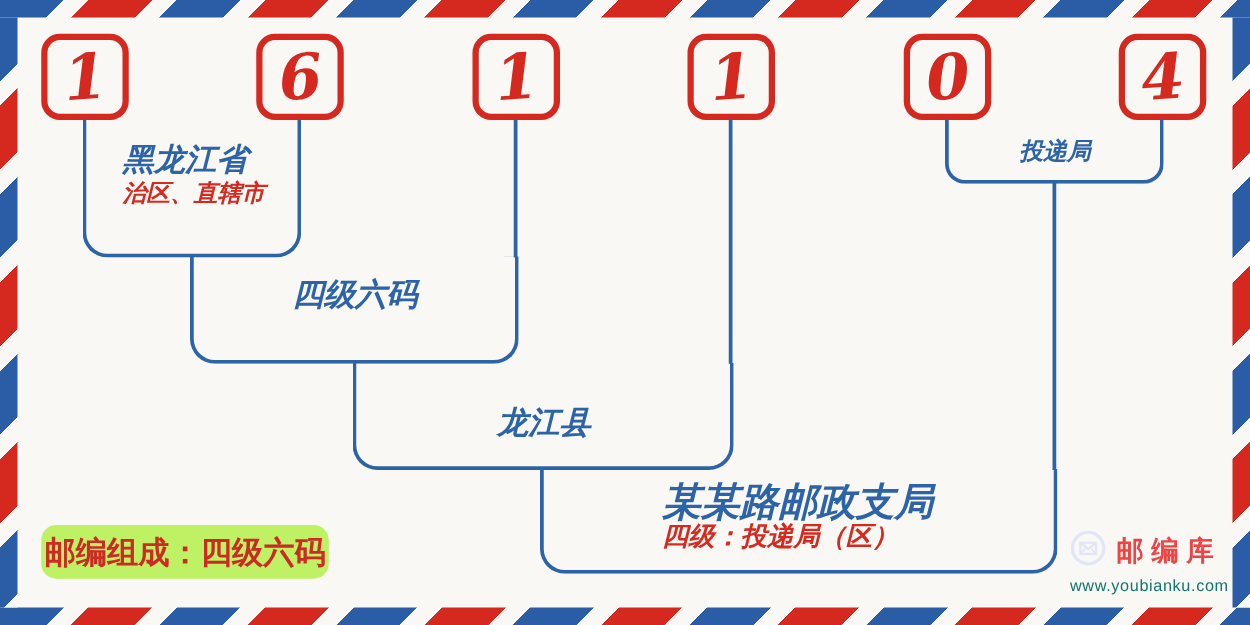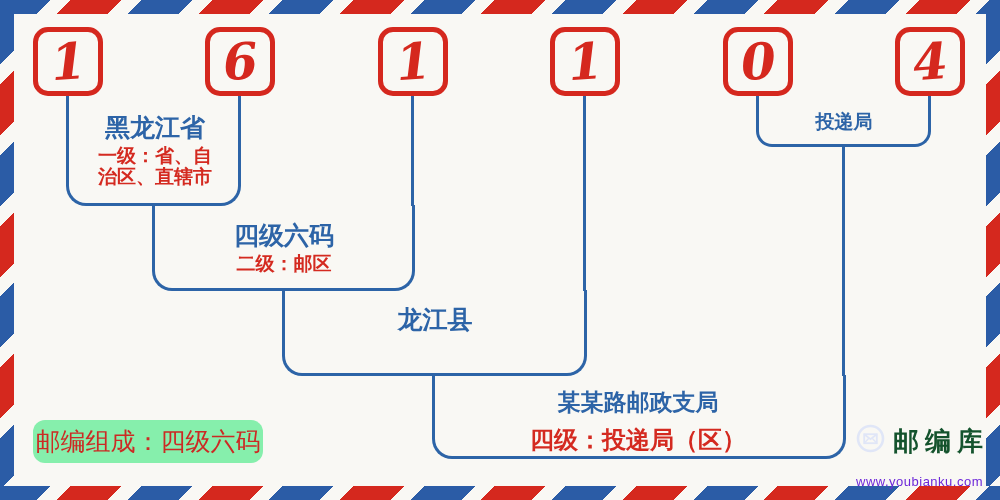--- a/index.html
+++ b/index.html
@@ -31,47 +31,47 @@
 
   
   .vseg{position:absolute;width:3px;background:#2d64a7;}
   .bracket{
     position:absolute;box-sizing:border-box;
     border:3px solid #2d64a7;border-top:none;
     border-radius:0 0 20px 20px;
   }
 
   
-  .glabel{position:absolute;transform:translateX(-50%);text-align:center;white-space:nowrap;}
+  .glabel{position:absolute;transform:translateX(-50%);white-space:nowrap;font-style:italic;}
   .gname{
     font-family:"DejaVu Serif", serif;
     color:#2d64a7;font-weight:bold;font-size:25px;line-height:28px;
   }
   .gdesc{color:#d42a20;font-weight:bold;font-size:19px;line-height:21px;margin-top:3px;}
-  .glabel.g4 .gname{font-size:23px;}
-  .glabel.g4 .gdesc{font-size:24px;margin-top:13px;}
+  .glabel.g4 .gname{font-size:31px;}
+  .glabel.g4 .gdesc{font-size:21px;margin-top:3px;}
   .glabel.g5 .gname{font-size:19px;}
 
   
   .badge{
     position:absolute;left:33px;top:420px;width:230px;height:43px;
-    background:#86efac;border-radius:12px;
+    background:#bef264;border-radius:12px;
     display:flex;align-items:center;justify-content:center;
     font-family:"DejaVu Serif", serif;
-    font-weight:normal;font-size:25px;color:#cc2a24;white-space:nowrap;
+    font-weight:bold;font-size:25px;color:#cc2a24;white-space:nowrap;
   }
 
   
   .watermark{position:absolute;left:856px;top:424px;color:#e0e6f7;}
   .wm-row{display:flex;align-items:center;gap:8px;}
   .wm-brand{
-    font-weight:bold;font-size:26px;line-height:28px;letter-spacing:6px;
-    color:#14532d;white-space:nowrap;
+    font-weight:bold;font-size:22px;line-height:28px;letter-spacing:6px;
+    color:#ef4444;white-space:nowrap;
   }
-  .wm-url{font-size:13px;letter-spacing:0.5px;color:#6d28d9;margin-top:17px;white-space:nowrap;}
+  .wm-url{font-size:13px;letter-spacing:0.5px;color:#0f766e;margin-top:3px;white-space:nowrap;}
 </style>
 </head>
 <body>
 
 <div class="canvas">
 
   <div class="stripe top"></div>
   <div class="stripe bottom"></div>
   <div class="stripe left"></div>
   <div class="stripe right"></div>
@@ -101,31 +101,29 @@
 
   <div class="bracket" style="left:66px;top:96px;width:175px;height:110px"></div>
   <div class="bracket" style="left:152px;top:205px;width:263px;height:86px"></div>
   <div class="bracket" style="left:282px;top:290px;width:305px;height:86px"></div>
   <div class="bracket" style="left:432px;top:375px;width:414px;height:84px"></div>
   <div class="bracket" style="left:756px;top:96px;width:175px;height:51px;border-radius:0 0 16px 16px"></div>
 
   <div class="glabel" style="left:155px;top:114px">
     <div class="gname">黑龙江省</div>
     <div class="gdesc">
-      <div>一级：省、自</div>
       <div>治区、直辖市</div>
     </div>
   </div>
 
   <div class="glabel" style="left:284px;top:222px">
     <div class="gname">四级六码</div>
-    <div class="gdesc">二级：邮区</div>
   </div>
 
-  <div class="glabel" style="left:435px;top:306px">
+  <div class="glabel" style="left:435px;top:324px">
     <div class="gname">龙江县</div>
   </div>
 
   <div class="glabel g4" style="left:638px;top:388px">
     <div class="gname">某某路邮政支局</div>
     <div class="gdesc">四级：投递局（区）</div>
   </div>
 
   <div class="glabel g5" style="left:844px;top:107px">
     <div class="gname">投递局</div>

